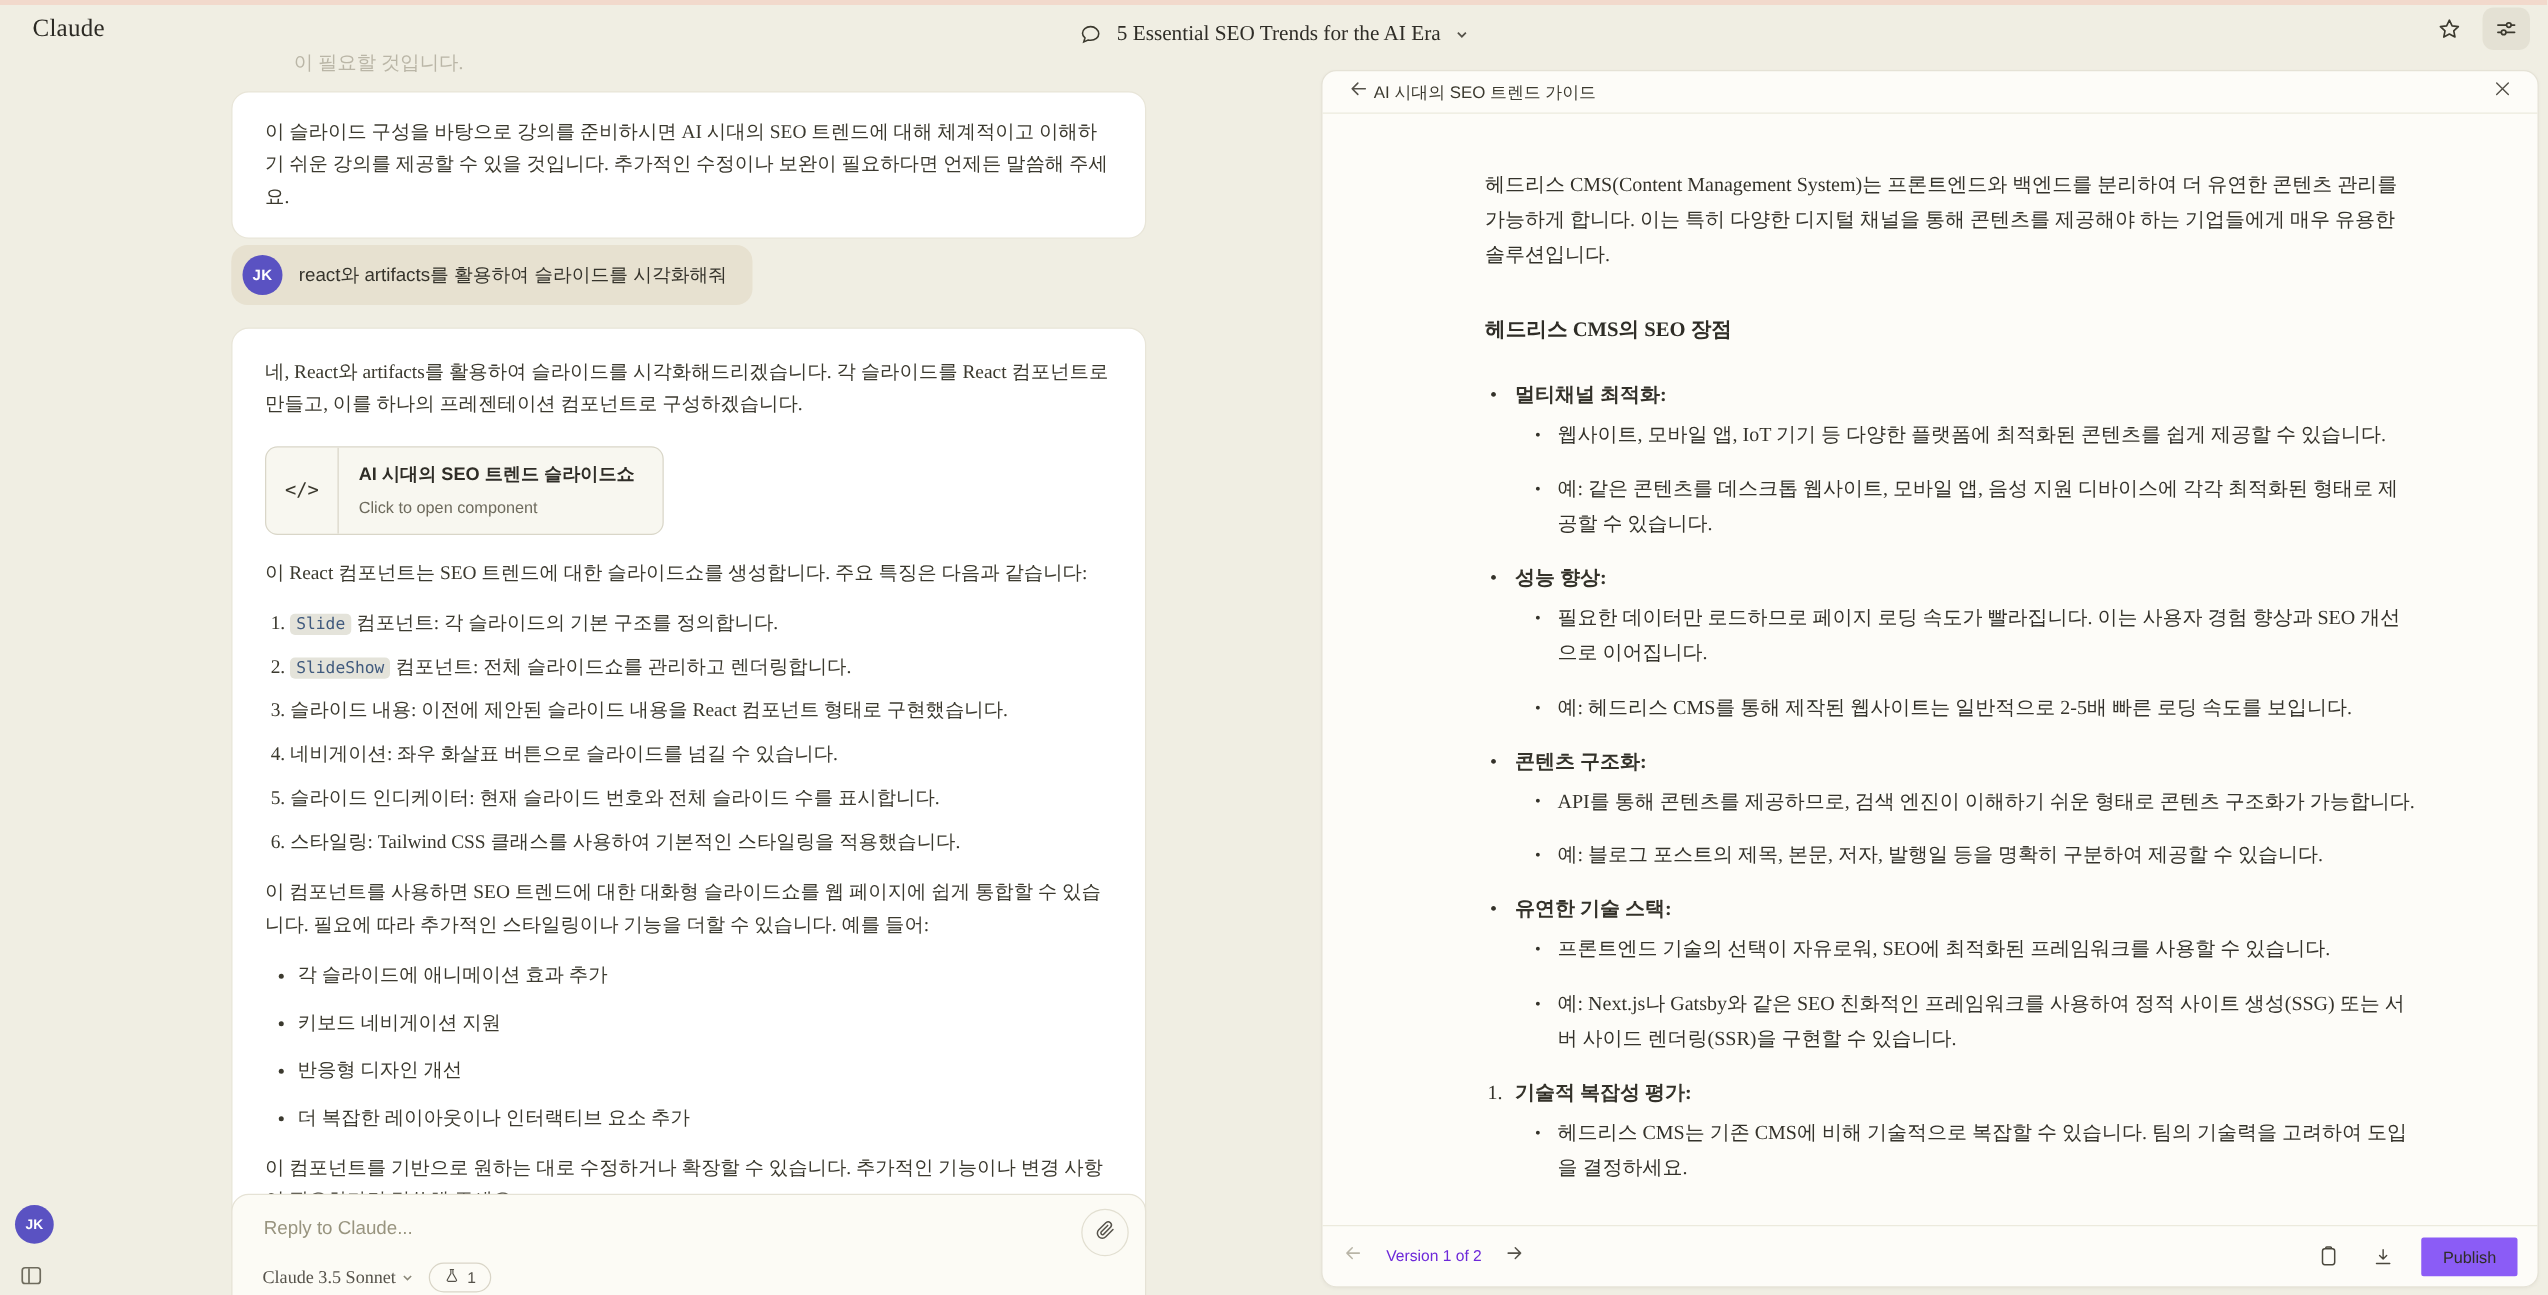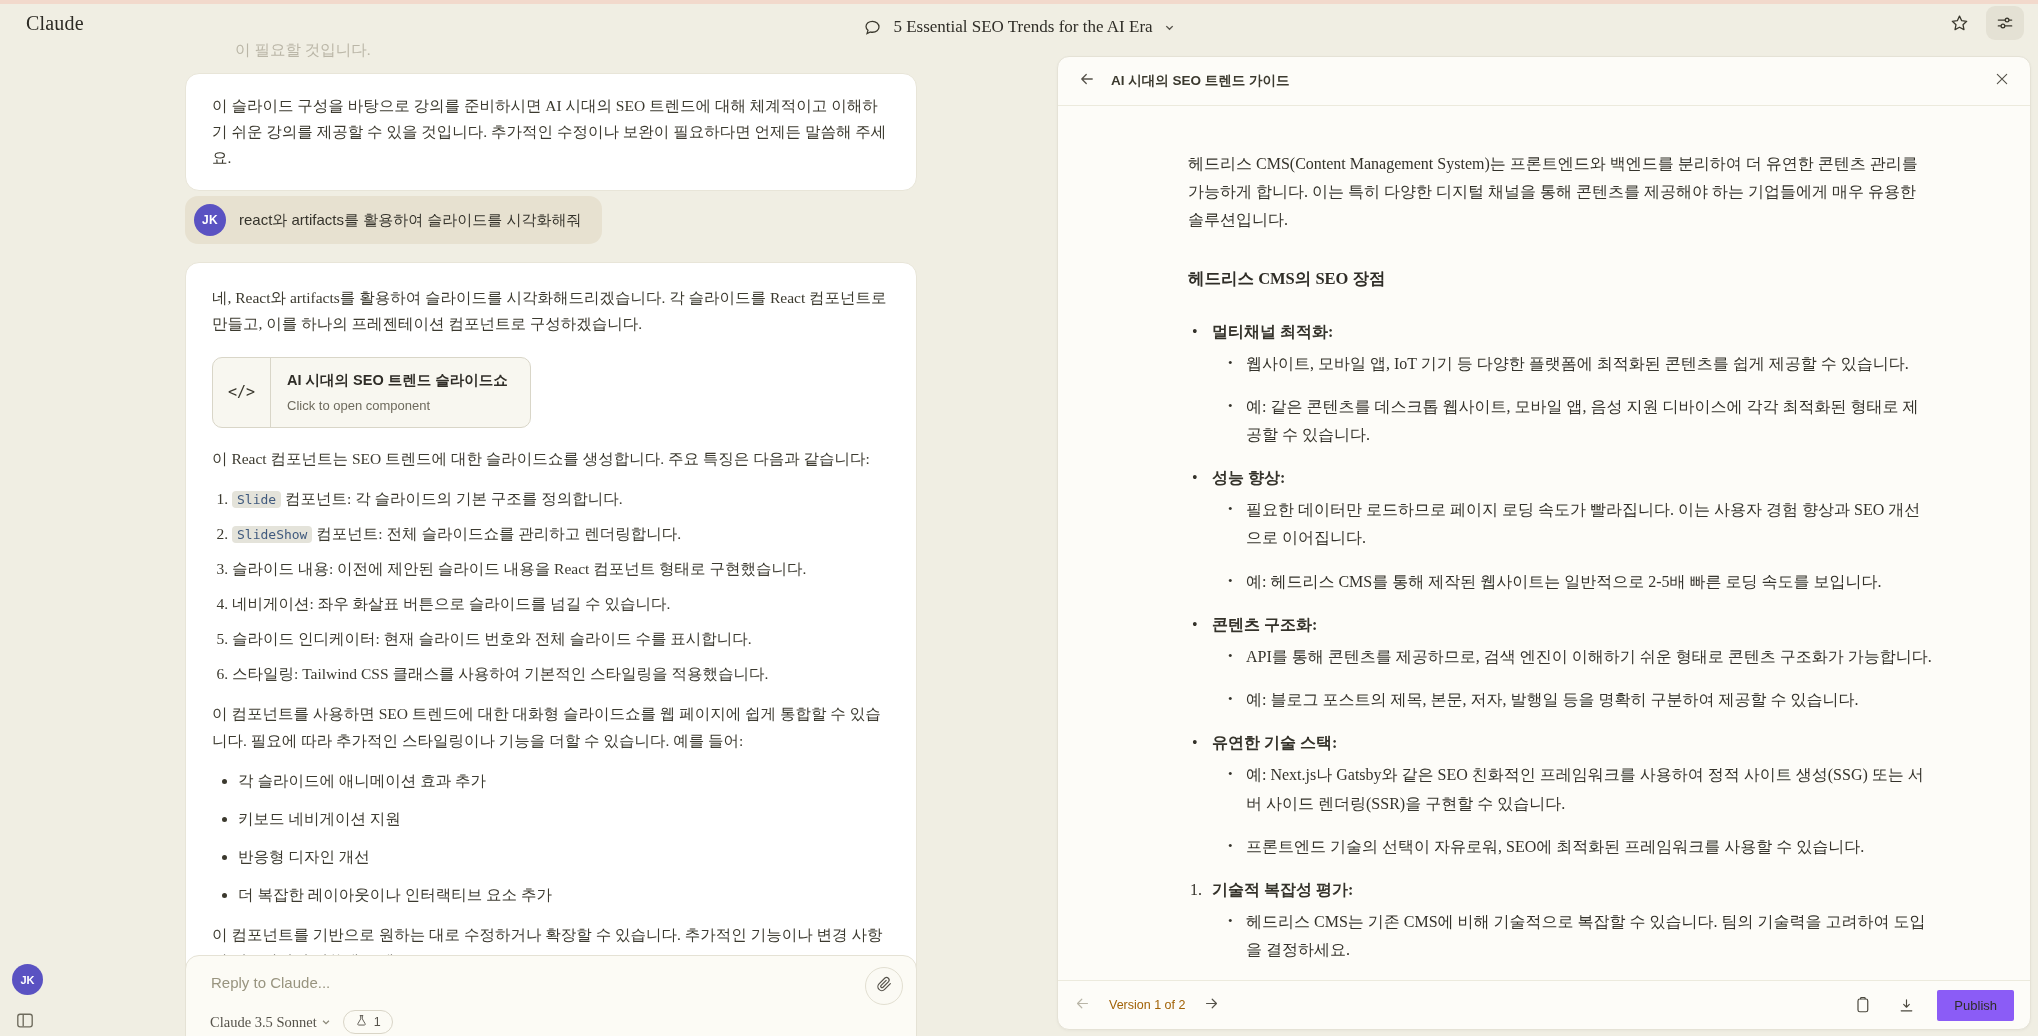--- a/index.html
+++ b/index.html
@@ -53,41 +53,41 @@
   .clip-btn { position:absolute; top:11px; right:13px; width:38px; height:38px; border-radius:50%; border:1px solid #e2dfd1; background:#fbfaf4; display:flex; align-items:center; justify-content:center; }
   .model-row { position:absolute; top:54px; left:24px; display:flex; align-items:center; gap:12px; }
   .model-name { font-family:"Liberation Serif", serif; font-size:14.5px; color:#55524a; display:flex; align-items:center; gap:4px; cursor:pointer; }
   .count-pill { display:inline-flex; align-items:center; gap:6px; border:1px solid #d9d5c7; border-radius:999px; padding:3px 11px; color:#55524a; font-size:12.5px; }
 
   .corner-avatar { position:absolute; left:12px; top:964px; width:31px; height:31px; border-radius:50%; background:#5a52c2; color:#fff; font-size:11px; font-weight:bold; display:flex; align-items:center; justify-content:center; }
   .sidebar-toggle { position:absolute; left:16px; top:1012px; }
 
   
   .panel { position:absolute; left:1057px; top:56px; width:974px; height:974px; background:#fdfcf8; border:1px solid #e5e2d6; border-radius:12px; display:flex; flex-direction:column; box-shadow:0 1px 3px rgba(0,0,0,0.04); }
-  .panel-header { height:49px; flex:none; display:flex; align-items:center; gap:15px; padding:0 20px; border-bottom:1px solid #eceadd;font-weight:bold; }
+  .panel-header { height:34px; flex:none; display:flex; align-items:center; gap:3px; padding:0 20px; border-bottom:1px solid #eceadd; }
   .panel-title { font-size:13.5px; color:#3b392e; }
   .panel-header .spacer, .panel-footer .spacer { flex:1; }
   .panel-body { flex:1; overflow:hidden; position:relative; }
   .doc { position:absolute; top:44px; left:130px; width:746px; font-family:"Liberation Serif", serif; font-size:16px; line-height:1.76; color:#34322a; }
   .doc p { margin:0 0 24px; }
   .doc h3 { font-size:16.5px; margin:30px 0 24px; color:#2f2d27; }
   ul.adv { list-style:none; padding-left:24px; }
   ul.adv > li { margin-bottom:4px; }
   ul.adv > li > .lbl { font-weight:bold; position:relative; }
   ul.adv > li > .lbl::before, ol.consider li .lbl::before { content:""; }
   ul.adv > li::before { content:"•"; position:absolute; margin-left:-20px; }
   ul.sub { list-style:none; padding-left:34px; margin:4px 0 10px; }
   ul.sub > li { margin-bottom:15px; position:relative; }
   ul.sub > li::before { content:"•"; position:absolute; left:-18px; font-size:13px; top:2px; }
   ol.consider { list-style:none; padding-left:24px; counter-reset:c; }
   ol.consider > li { counter-increment:c; }
   ol.consider > li::before { content:counter(c) "."; position:absolute; margin-left:-22px; }
   ol.consider .lbl { font-weight:bold; }
   .panel-footer { height:49px; flex:none; display:flex; align-items:center; gap:14px; padding:0 16px; border-top:1px solid #eceadd; }
-  .version-text { font-size:12.5px; color:#a16207; margin:0 4px; }
+  .version-text { font-size:12.5px; color:#6d28d9; margin:0 4px; }
   .foot-icon { width:30px; height:30px; display:flex; align-items:center; justify-content:center; border-radius:7px; }
   .publish-btn { background:#8b5cf6; border:none; border-radius:2px; padding:8px 17px; font-size:13px; color:#2f2d27; font-family:"Liberation Sans", sans-serif; margin-left:2px; cursor:pointer; }
 </style>
 </head>
 <body>
 
 <div class="topstrip"></div>
 
 <div class="topbar">
   <div class="logo">Claude</div>
@@ -243,22 +243,22 @@
         <li>
           <span class="lbl">콘텐츠 구조화:</span>
           <ul class="sub">
             <li>API를 통해 콘텐츠를 제공하므로, 검색 엔진이 이해하기 쉬운 형태로 콘텐츠 구조화가 가능합니다.</li>
             <li>예: 블로그 포스트의 제목, 본문, 저자, 발행일 등을 명확히 구분하여 제공할 수 있습니다.</li>
           </ul>
         </li>
         <li>
           <span class="lbl">유연한 기술 스택:</span>
           <ul class="sub">
+            <li>프론트엔드 기술의 선택이 자유로워, SEO에 최적화된 프레임워크를 사용할 수 있습니다.</li>
             <li>예: Next.js나 Gatsby와 같은 SEO 친화적인 프레임워크를 사용하여 정적 사이트 생성(SSG) 또는 서버 사이드 렌더링(SSR)을 구현할 수 있습니다.</li>
-            <li>프론트엔드 기술의 선택이 자유로워, SEO에 최적화된 프레임워크를 사용할 수 있습니다.</li>
           </ul>
         </li>
       </ul>
       <ol class="consider">
         <li>
           <span class="lbl">기술적 복잡성 평가:</span>
           <ul class="sub">
             <li>헤드리스 CMS는 기존 CMS에 비해 기술적으로 복잡할 수 있습니다. 팀의 기술력을 고려하여 도입을 결정하세요.</li>
 
           </ul>

